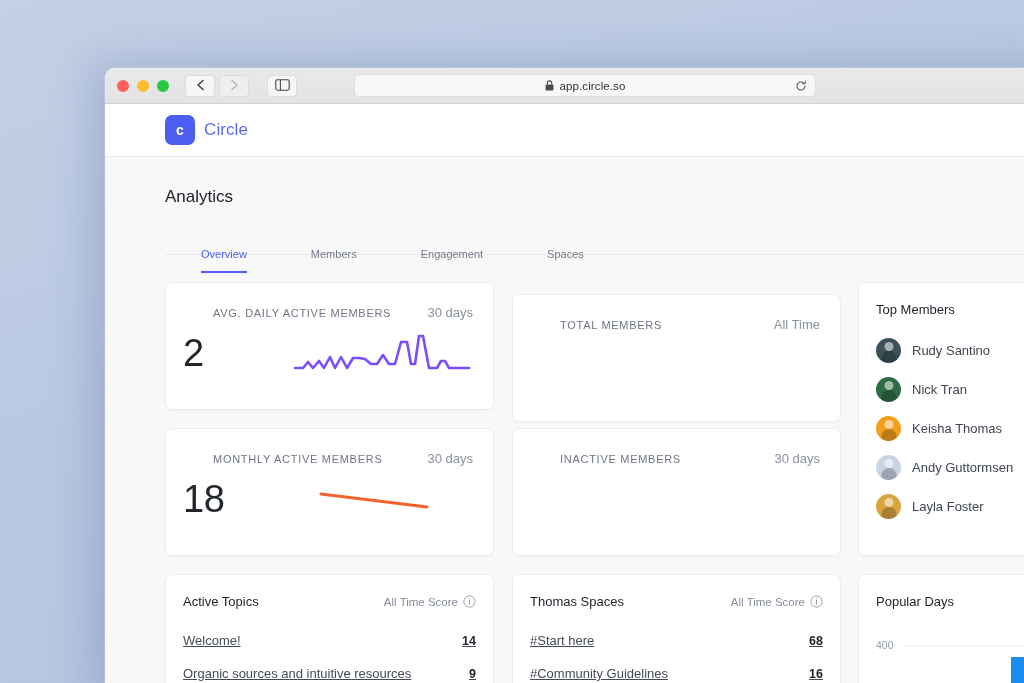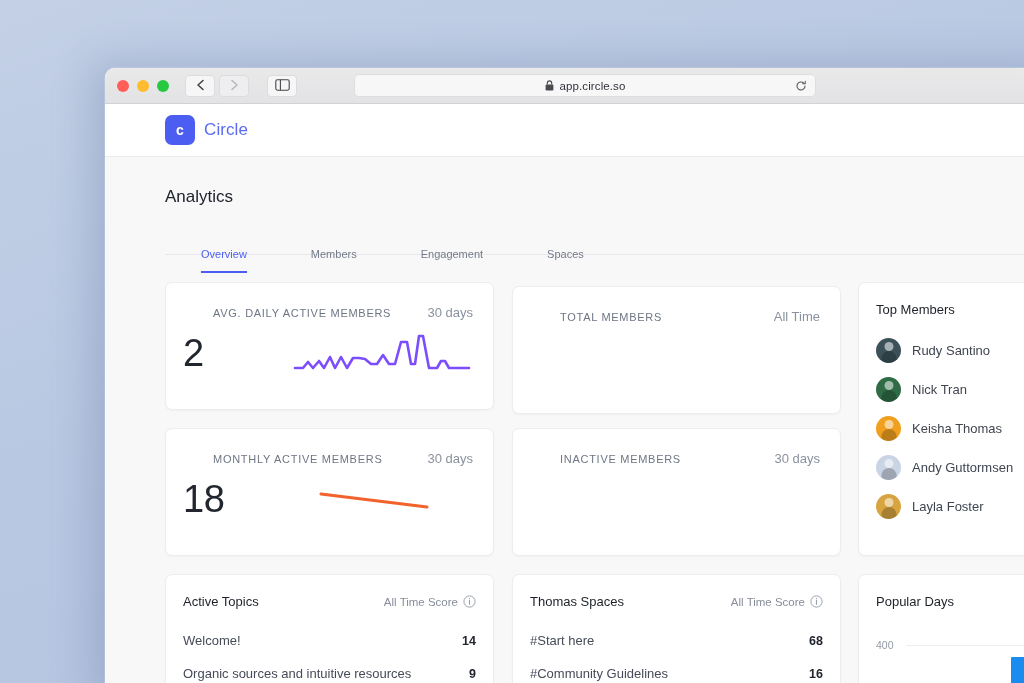--- a/index.html
+++ b/index.html
@@ -131,21 +131,21 @@
 
   .panel { padding: 19px 17px 0 17px; }
   .panel-head { display: flex; justify-content: space-between; align-items: center; }
   .panel-title { font-size: 13px; color: #1d2129; font-weight: 400; }
   .panel-meta { display: flex; align-items: center; gap: 5px; font-size: 11.5px; color: #868d9a; }
   .info-ico { display: flex; color: #9aa1ad; }
 
   .rows { margin-top: 15px; }
   .row {
     display: flex; justify-content: space-between; align-items: center;
-    padding: 9px 0; font-size: 13px; color: #454b57;
+    padding: 9px 0; font-size: 13px; color: #454b57; text-decoration: underline;
   }
   .row .val { font-weight: 700; color: #22262e; font-size: 12.5px; }
 
   
   .members { margin-top: 14px; }
   .member { display: flex; align-items: center; gap: 11px; padding: 7px 0; }
   .avatar {
     width: 25px; height: 25px; border-radius: 50%;
     flex: 0 0 25px; position: relative; overflow: hidden;
   }
@@ -259,21 +259,21 @@
         <div class="stat-body">
           <div class="stat-value">2</div>
           <div class="spark">
             <svg width="178" height="48" viewBox="0 0 178 48" fill="none">
               <path d="M2 40 L10 40 L15 34 L20 40 L26 33 L31 40 L37 29 L42 40 L48 29 L54 40 L60 30 L66 30 L72 31 L78 36 L84 36 L90 27 L96 36 L102 36 L108 14 L114 14 L118 36 L122 36 L126 8 L130 8 L136 40 L144 40 L148 33 L152 33 L156 40 L176 40" stroke="#7c4dff" stroke-width="2.6" stroke-linejoin="round" stroke-linecap="round" fill="none"></path>
             </svg>
           </div>
         </div>
       </div>
 
-      <div class="card stat-card" style="left:347px; top:4px;">
+      <div class="card stat-card" style="left:347px; top:12px;">
         <div class="stat-head">
           <div class="stat-label">TOTAL MEMBERS</div>
           <div class="stat-period">All Time</div>
         </div>
       </div>
 
       <div class="card stat-card" style="left:0; top:146px;">
         <div class="stat-head">
           <div class="stat-label">MONTHLY ACTIVE MEMBERS</div>
           <div class="stat-period">30 days</div>

